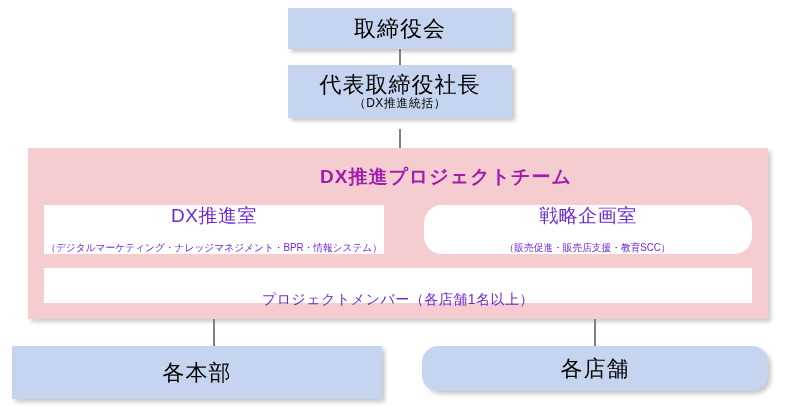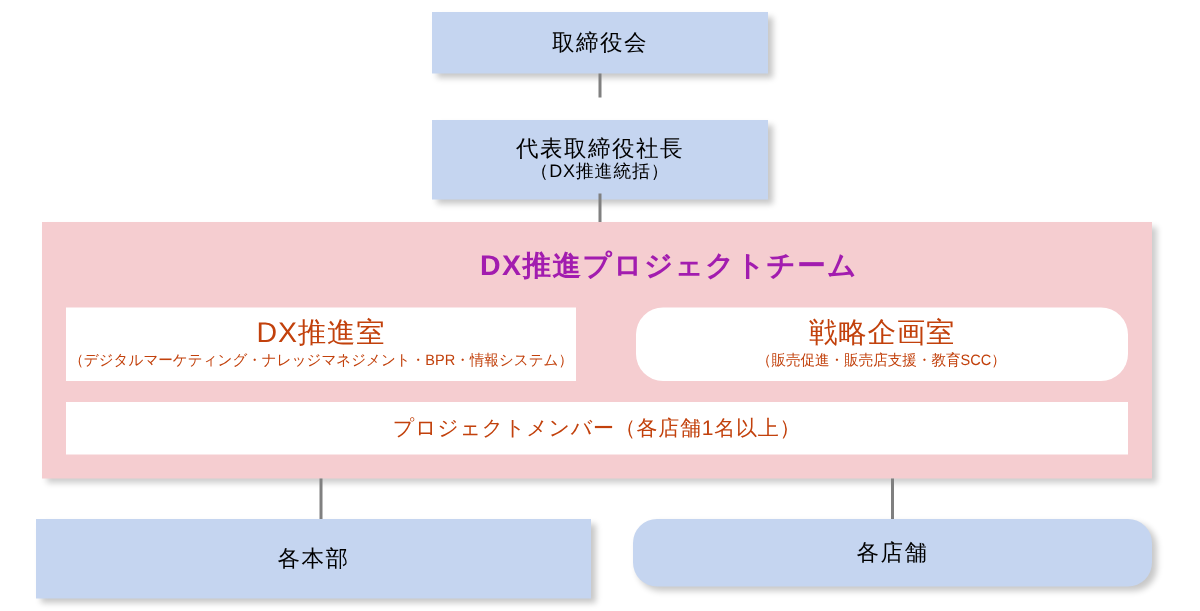--- a/index.html
+++ b/index.html
@@ -27,21 +27,21 @@
     background: #c5d5f0;
     display: flex;
     flex-direction: column;
     align-items: center;
     justify-content: center;
     text-align: center;
     color: #000000;
     box-shadow: 3px 3px 4px rgba(0,0,0,0.22);
   }
   .node .title {
-    font-size: 15px;
+    font-size: 22px;
     letter-spacing: 1px;
     line-height: 1.15;
     white-space: nowrap;
   }
   .node .sub {
     font-size: 12px;
     letter-spacing: 0.5px;
     line-height: 1.15;
     white-space: nowrap;
   }
@@ -68,61 +68,62 @@
   }
 
   
   .inner {
     position: absolute;
     box-sizing: border-box;
     background: #ffffff;
     display: flex;
     flex-direction: column;
     align-items: center;
-    justify-content: center;
+    justify-content: space-between;
     text-align: center;
-    color: #c2410c;
+    color: #6d28d9;
   }
   .inner .title {
     font-size: 19px;
     letter-spacing: 0.5px;
     line-height: 1.2;
     white-space: nowrap;
   }
   .inner .sub {
     font-size: 10px;
     letter-spacing: 0px;
     line-height: 1.2;
     white-space: nowrap;
     transform: scaleX(0.97);
   }
   .inner.wide .title {
     font-size: 14px;
     letter-spacing: 0.5px;
+    margin-top: 23px;
   }
 
   
   .vline {
     position: absolute;
     width: 2px;
     background: #808080;
   }
 </style>
 </head>
 <body>
 
 <div id="chart">
 
   <div class="node" style="left:288px; top:8px; width:224px; height:41px;">
     <span class="title">取締役会</span>
   </div>
 
   <div class="vline" style="left:399px; top:49px; height:16px;"></div>
 
-  <div class="node" style="left:288px; top:65px; width:224px; height:53px;margin-top:15px;">
+  <div class="node" style="left:288px; top:65px; width:224px; height:53px;">
     <span class="title">代表取締役社長</span>
     <span class="sub">（DX推進統括）</span>
   </div>
 
   <div class="vline" style="left:399px; top:129px; height:20px;"></div>
 
   <div class="panel" style="left:28px; top:148px; width:740px; height:171px;">
     <div class="panel-title">DX推進プロジェクトチーム</div>
 
     <div class="inner" style="left:16px; top:57px; width:340px; height:49px;">
@@ -136,21 +137,21 @@
     </div>
 
     <div class="inner wide" style="left:16px; top:120px; width:708px; height:35px;">
       <span class="title">プロジェクトメンバー（各店舗1名以上）</span>
     </div>
   </div>
 
   <div class="vline" style="left:213px; top:319px; height:27px;"></div>
   <div class="vline" style="left:594px; top:319px; height:27px;"></div>
 
-  <div class="node" style="left:24px; top:346px; width:370px; height:53px;">
+  <div class="node" style="left:12px; top:346px; width:370px; height:53px;">
     <span class="title">各本部</span>
   </div>
 
   <div class="node" style="left:422px; top:346px; width:346px; height:45px;border-radius:16px;">
     <span class="title">各店舗</span>
   </div>
 
 </div>
 
 </body></html>

